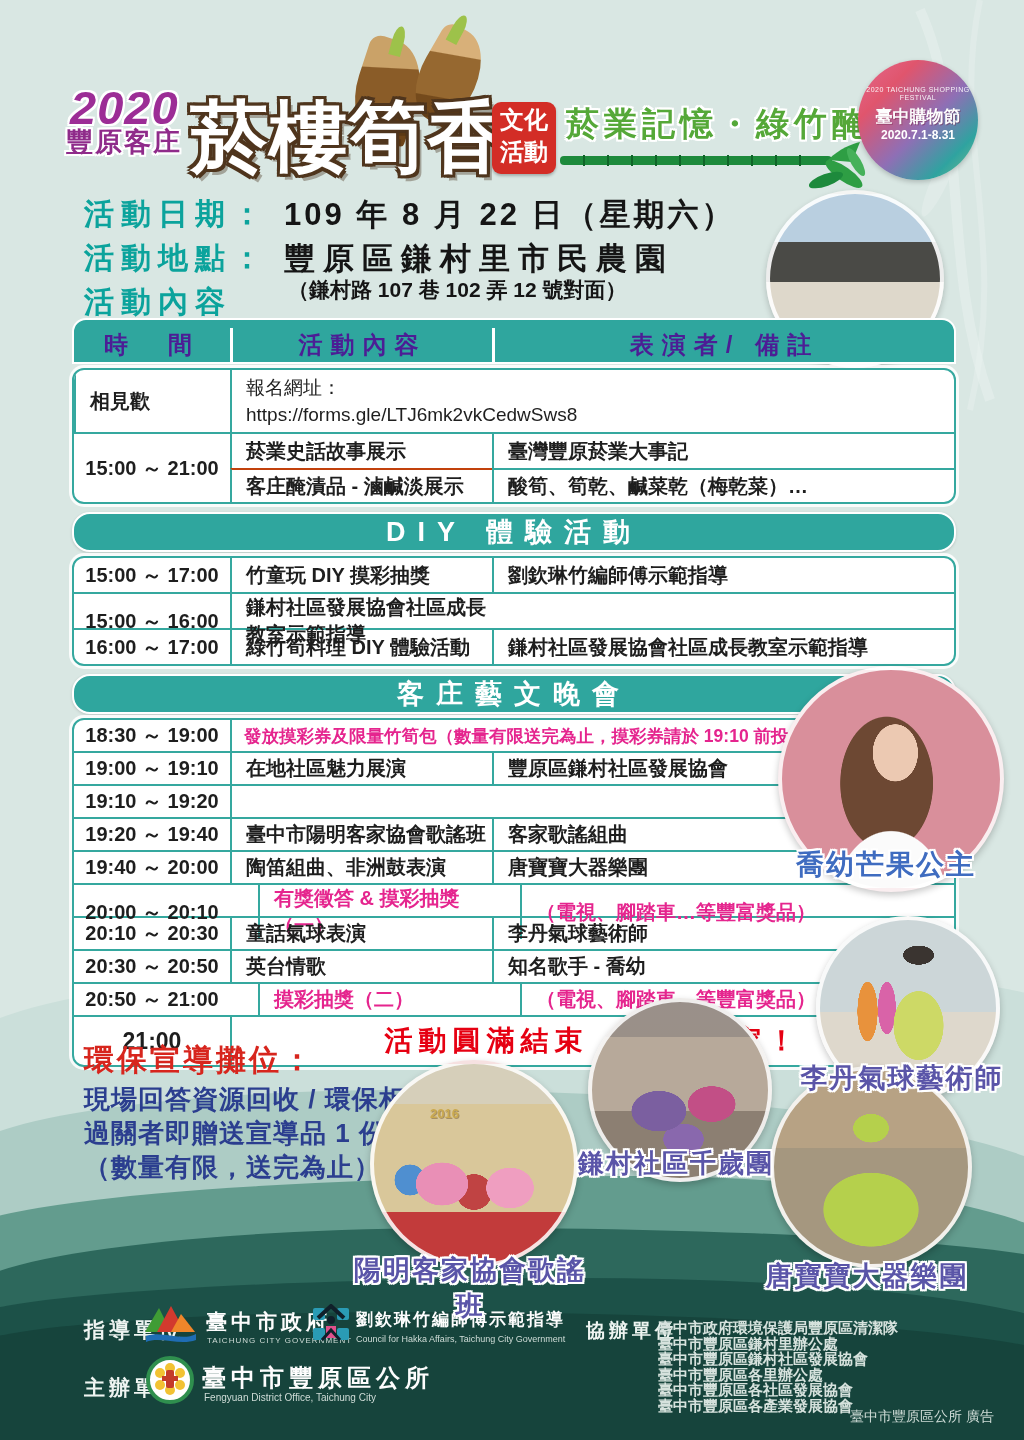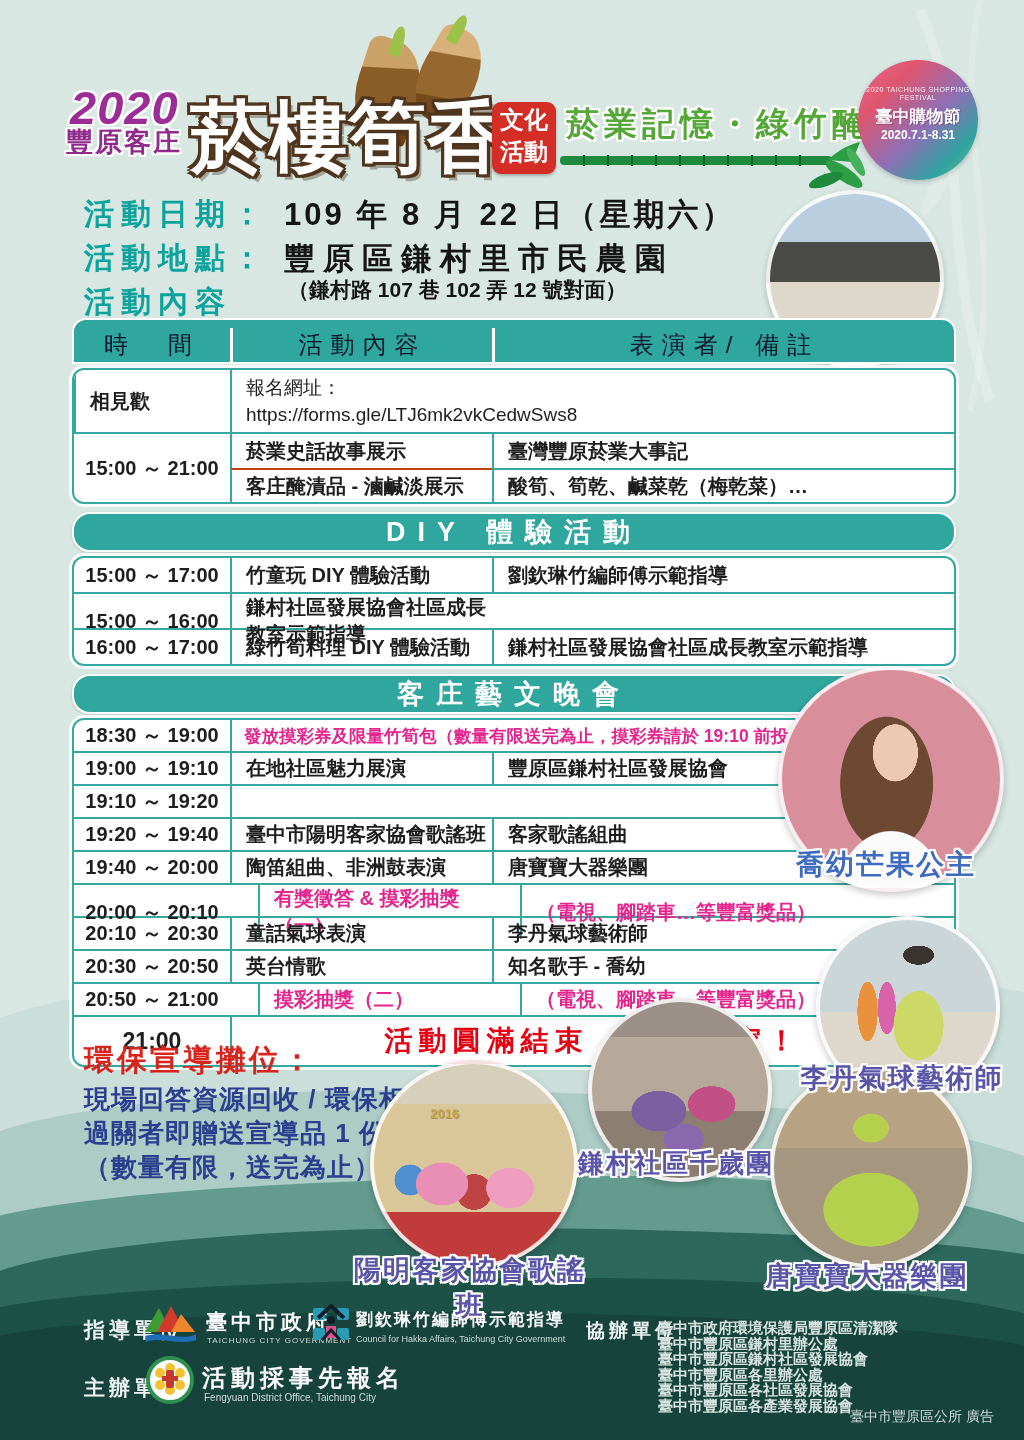--- a/index.html
+++ b/index.html
@@ -64,22 +64,22 @@
 
   .house-photo { left:766px; top:190px; width:170px; height:170px; border-radius:50%;
       border:4px solid rgba(255,255,255,.9);
       background:linear-gradient(180deg,#b9cfe0 0 28%,#4a4a46 28% 52%,#ded8cb 52% 76%,#8a9588 76%);
       box-shadow:0 3px 6px rgba(0,0,0,.2); }
 
   
   .sched { left:72px; top:318px; width:884px; }
   .thead { display:grid; grid-template-columns:156px 262px 1fr; height:46px; background:#2fa69e;
       border-radius:14px 14px 0 0; border:2px solid #fff; box-sizing:border-box; }
-  .thead div { display:flex; align-items:center; justify-content:center; color:#0f172a;
-      font-size:24px; font-weight:normal; letter-spacing:8px;margin-top:8px; }
+  .thead div { display:flex; align-items:center; justify-content:center; color:#4c1d95;
+      font-size:24px; font-weight:bold; letter-spacing:8px;margin-top:8px; }
   .thead div + div { border-left:3px solid #fff; }
 
   .tblock { background:#fff; border:2px solid #35a89f; border-radius:12px; overflow:hidden;
       box-shadow:0 0 0 3px rgba(255,255,255,.85); margin-top:4px; }
   .trow { display:grid; grid-template-columns:156px 262px 1fr; }
   .trow + .trow { border-top:2px solid #35a89f; }
   .cell { display:flex; align-items:center; font-size:20px; font-weight:bold; color:#1e1e1e; }
   .c-time { justify-content:center; font-weight:600; letter-spacing:0; }
   .c-mid, .c-note { padding-left:14px; border-left:2px solid #35a89f; }
   .h60 { height:62px; } .h34 { height:34px; } .h31 { height:31px; }
@@ -255,21 +255,21 @@
         <div class="cell c-note" style="border-top:2px solid #35a89f;">酸筍、筍乾、鹹菜乾（梅乾菜）…</div>
       </div>
     </div>
   </div>
 
   <div class="banner">DIY 體驗活動</div>
 
   <div class="tblock">
     <div class="trow h34">
       <div class="cell c-time">15:00 ～ 17:00</div>
-      <div class="cell c-mid">竹童玩 DIY 體驗活動</div>
+      <div class="cell c-mid">竹童玩 DIY 摸彩抽獎</div>
       <div class="cell c-note">劉欽琳竹編師傅示範指導</div>
     </div>
     <div class="trow h34">
       <div class="cell c-time">15:00 ～ 16:00</div>
       <div class="cell c-note">鎌村社區發展協會社區成長教室示範指導</div>
     </div>
     <div class="trow h34">
       <div class="cell c-time">16:00 ～ 17:00</div>
       <div class="cell c-mid">綠竹筍料理 DIY 體驗活動</div>
       <div class="cell c-note">鎌村社區發展協會社區成長教室示範指導</div>
@@ -381,21 +381,21 @@
   <circle cx="24" cy="24" r="22" fill="none" stroke="#2f8f4e" stroke-width="4"></circle>
   <circle cx="24" cy="12" r="5" fill="#f2c233"></circle>
     <circle cx="34" cy="17" r="5" fill="#f2c233"></circle>
   <circle cx="34" cy="29" r="5" fill="#f2c233"></circle>
     <circle cx="24" cy="34" r="5" fill="#f2c233"></circle>
   <circle cx="14" cy="29" r="5" fill="#f2c233"></circle>
     <circle cx="14" cy="17" r="5" fill="#f2c233"></circle>
   <rect x="20" y="14" width="8" height="18" rx="2" fill="#c43a2a"></rect>
   <rect x="16" y="20" width="16" height="5" fill="#c43a2a"></rect>
 </svg>
-<div class="abs f-name" style="left:202px; top:1362px; font-size:24px; letter-spacing:5px;">活動採事先報名</div>
+<div class="abs f-name" style="left:202px; top:1362px; font-size:24px; letter-spacing:5px;">臺中市豐原區公所</div>
 <div class="abs f-en" style="left:204px; top:1392px; font-size:10px;">Fengyuan District Office, Taichung City</div>
 
 <div class="abs f-label" style="left:586px; top:1318px; font-size:19px;">協辦單位</div>
 <div class="abs" style="left:658px; top:1320px;">
   <div class="co-item">臺中市政府環境保護局豐原區清潔隊</div>
   <div class="co-item">臺中市豐原區鎌村里辦公處</div>
   <div class="co-item">臺中市豐原區鎌村社區發展協會</div>
   <div class="co-item">臺中市豐原區各里辦公處</div>
   <div class="co-item">臺中市豐原區各社區發展協會</div>
   <div class="co-item">臺中市豐原區各產業發展協會</div>

